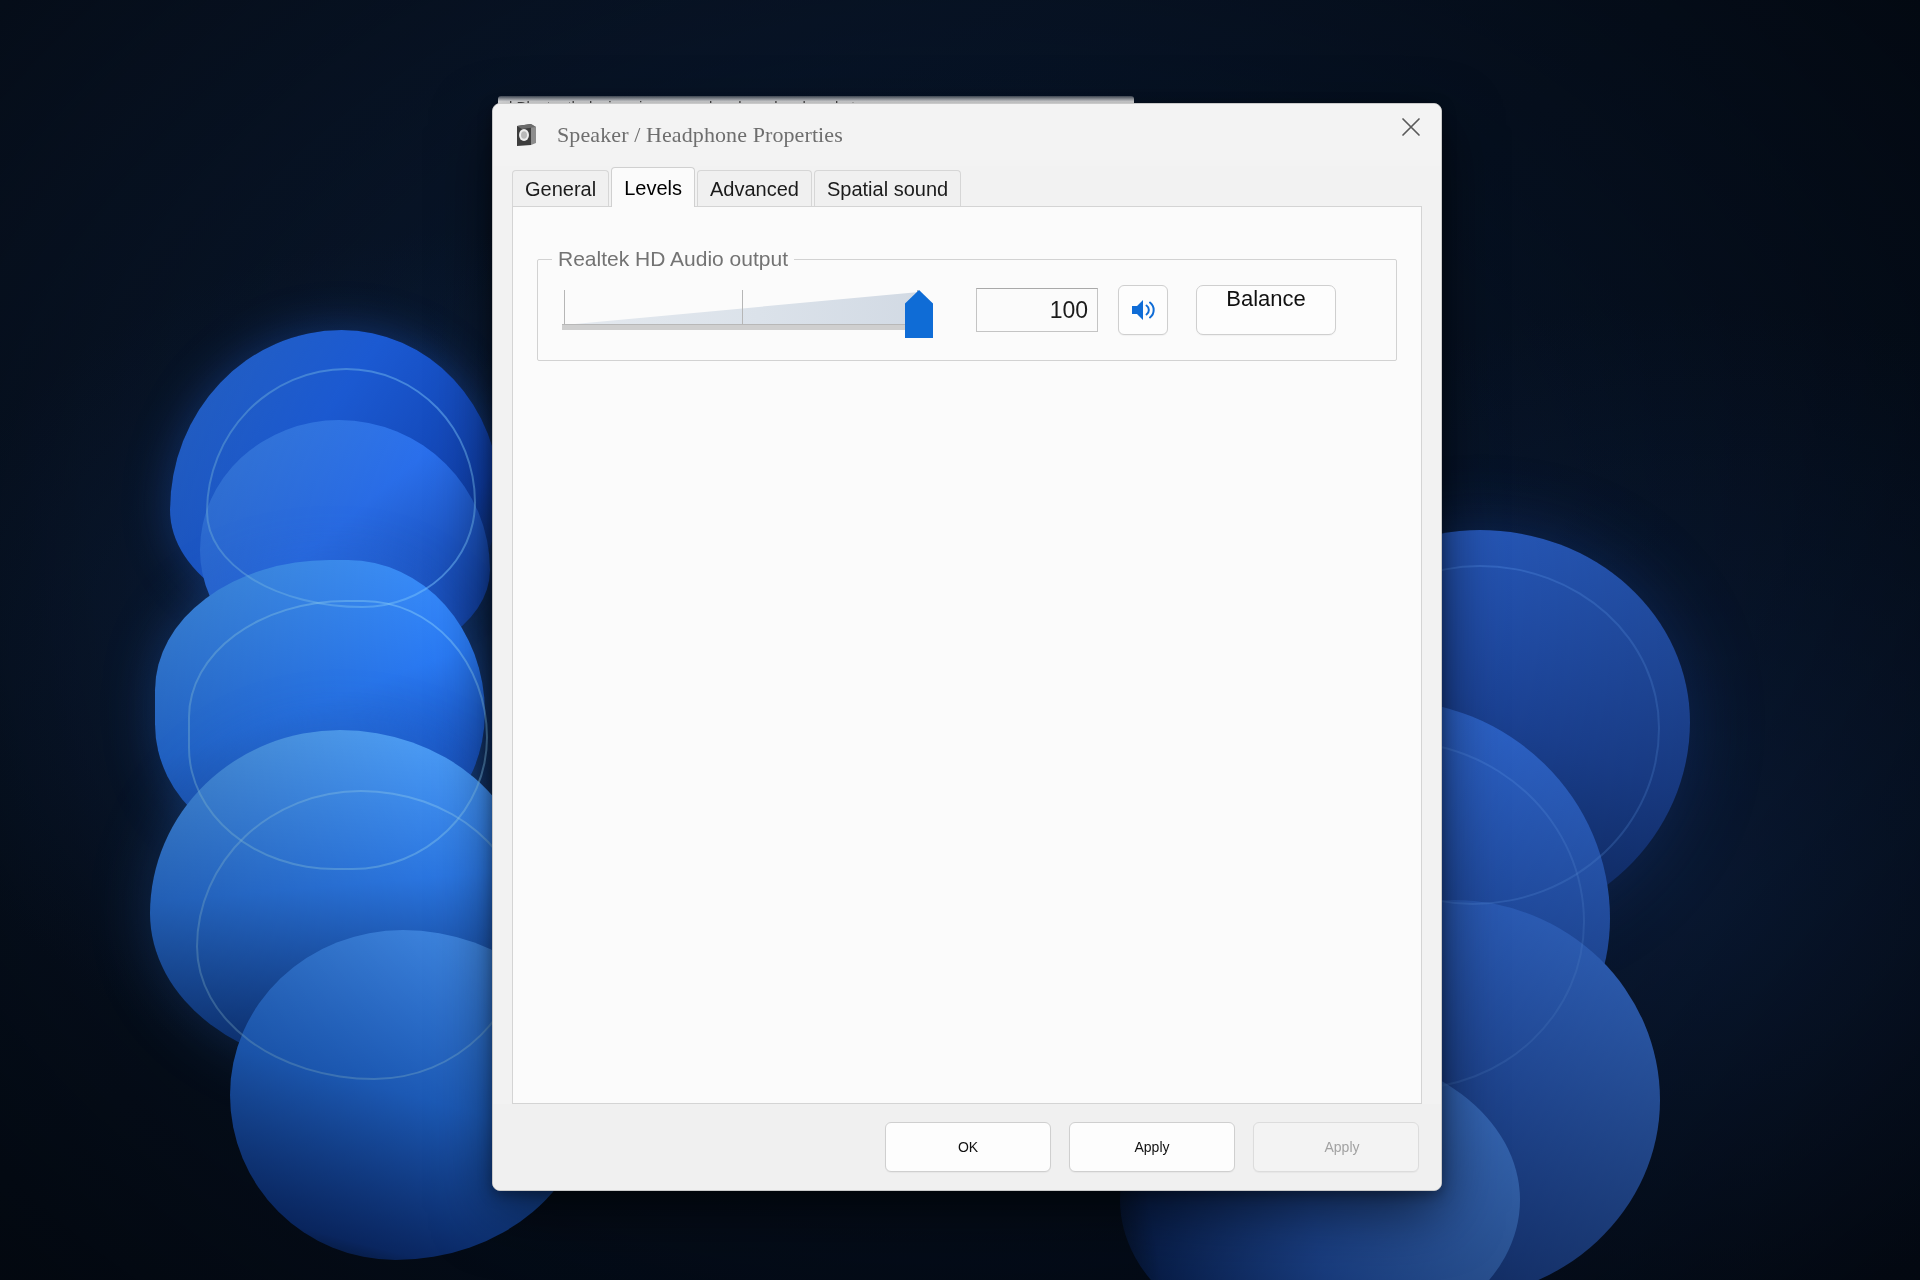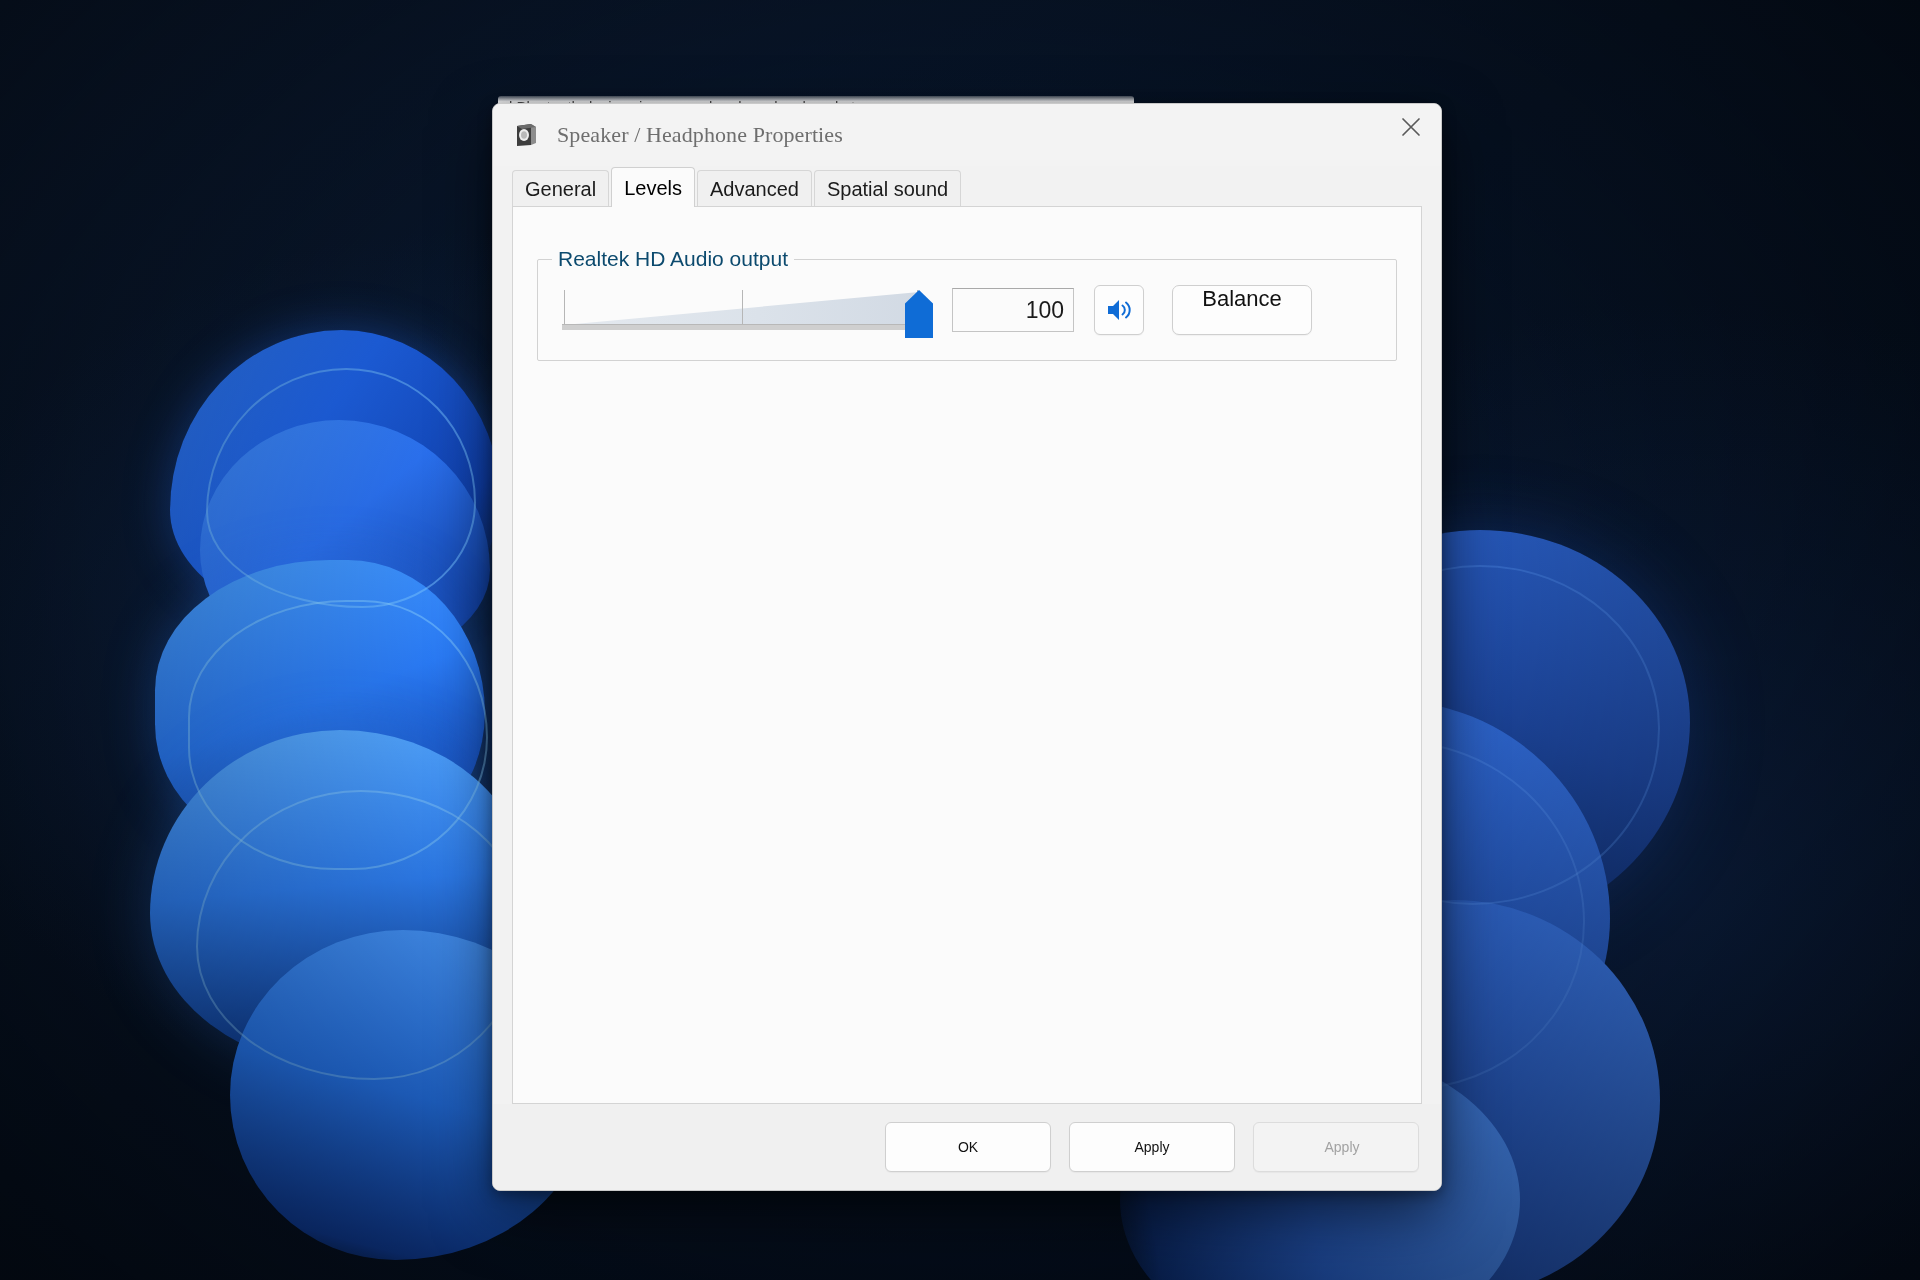--- a/index.html
+++ b/index.html
@@ -246,21 +246,21 @@
     border: 1px solid #d2d2d2;
     border-radius: 2px;
   }
   #levels-group-label {
     position: absolute;
     left: 14px;
     top: -13px;
     background: #fbfbfb;
     padding: 0 6px;
     font-size: 21px;
-    color: #0c4a6e;
+    color: #737373;
     white-space: nowrap;
   }
   #levels-row {
     position: absolute;
     left: 24px;
     right: 14px;
     top: 14px;
     height: 72px;
     display: flex;
     align-items: center;
@@ -308,21 +308,21 @@
     height: 48px;
     background: #0f6cd6;
     clip-path: polygon(50% 0%, 100% 28%, 100% 100%, 0% 100%, 0% 28%);
   }
 
   
   #volume-value-box {
     width: 122px;
     height: 44px;
     flex: 0 0 122px;
-    margin-left: 8px;
+    margin-left: 32px;
     background: #fbfbfb;
     border: 1px solid #c4c4c4;
     border-top-color: #a9a9a9;
     display: flex;
     align-items: center;
     justify-content: flex-end;
     padding-right: 9px;
     font-size: 23px;
     color: #1b1b1b;
   }

